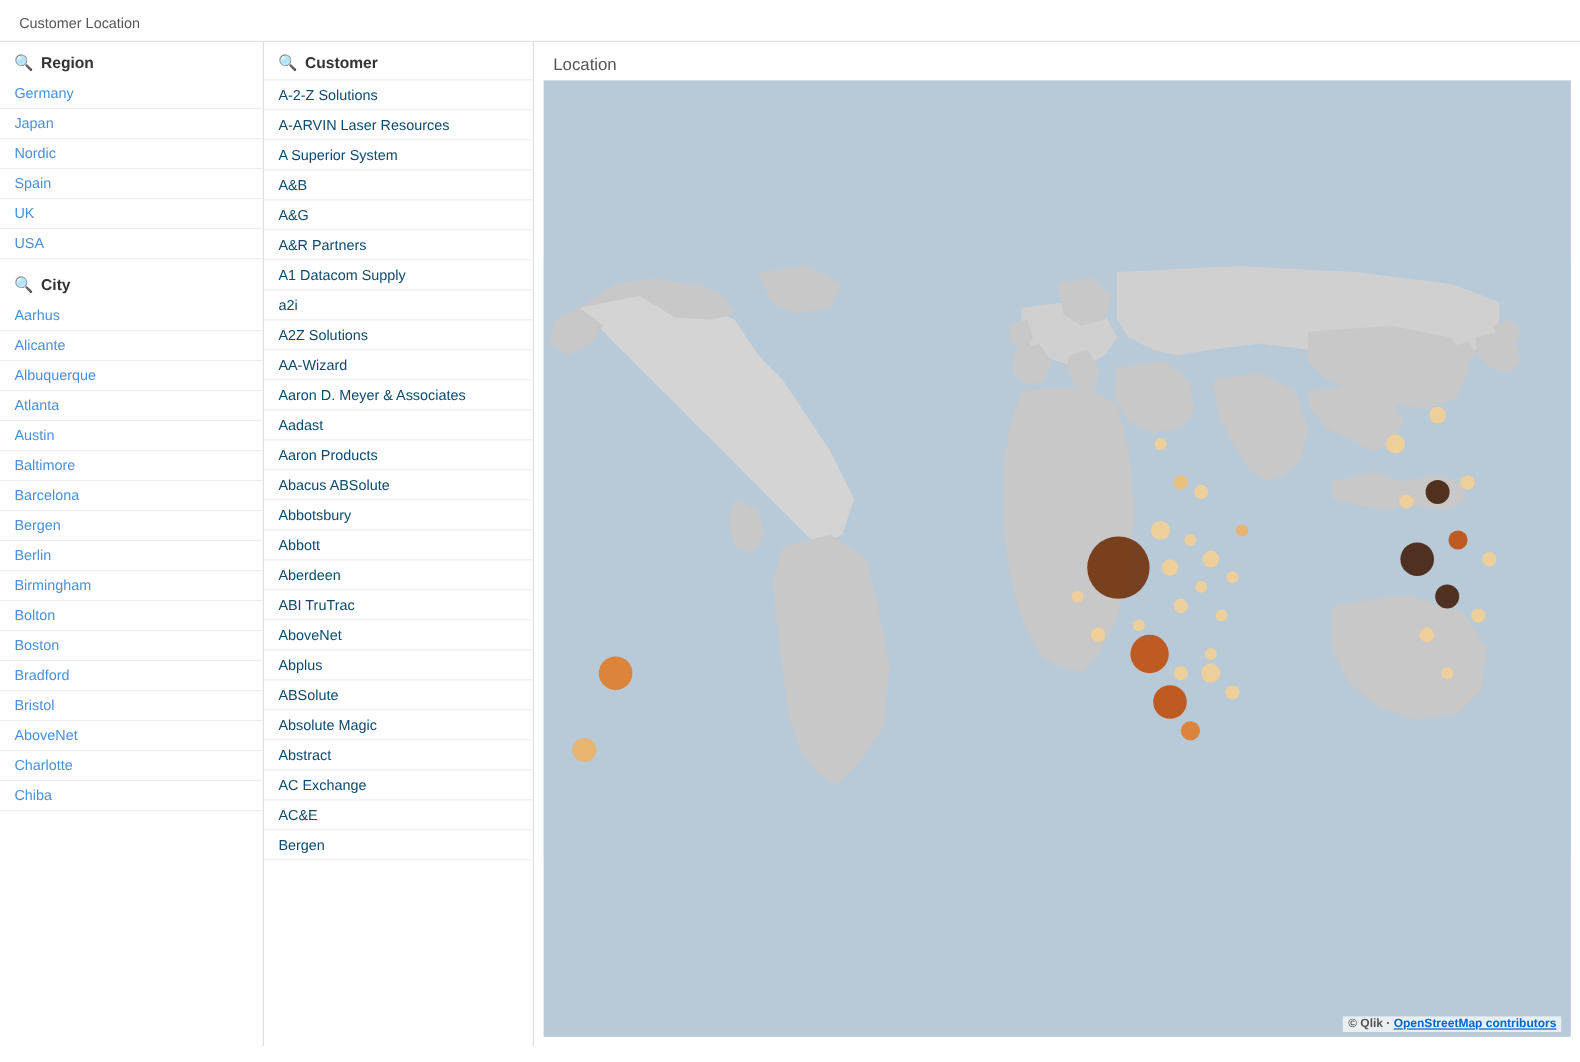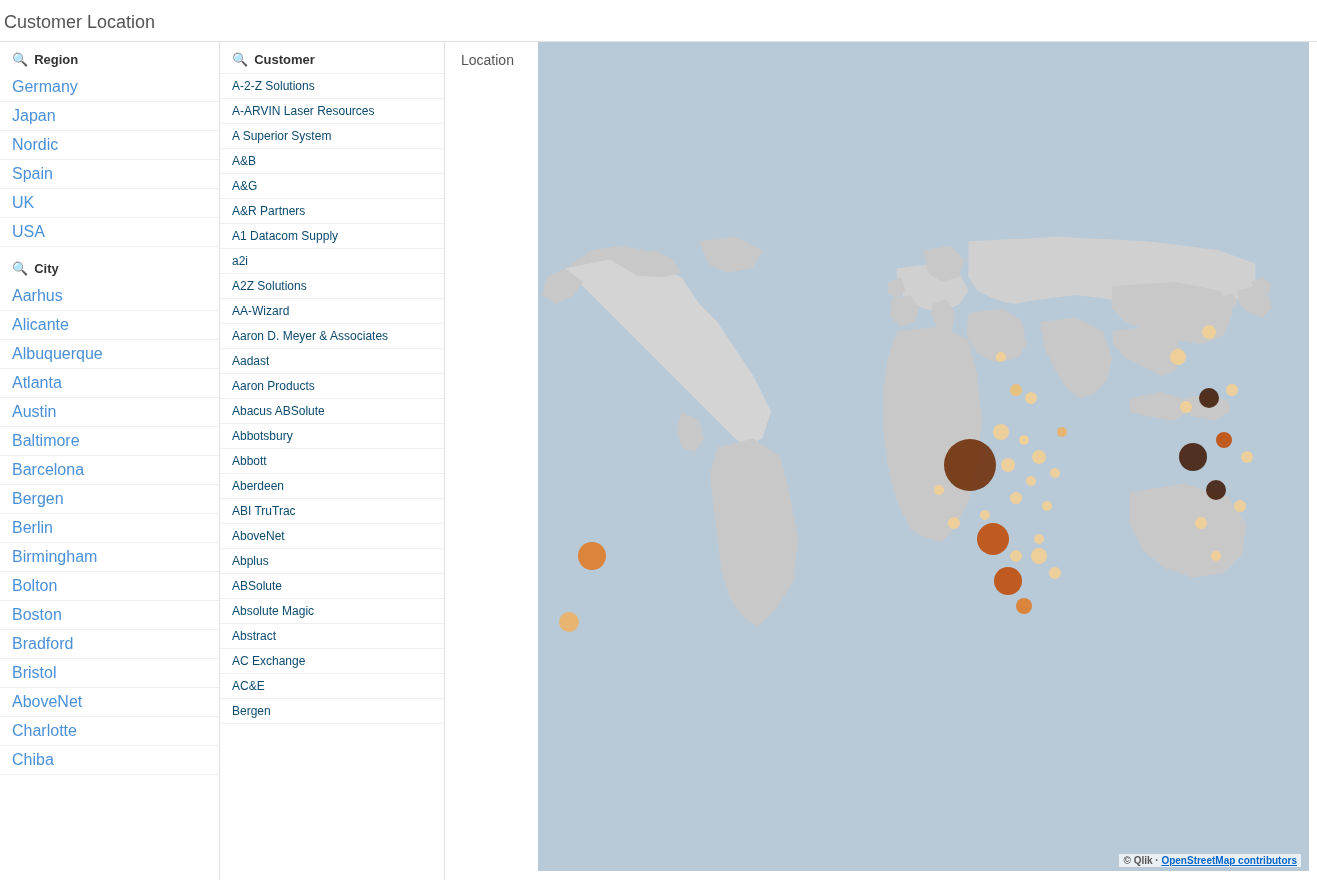--- a/index.html
+++ b/index.html
@@ -1,20 +1,20 @@
 <!DOCTYPE html>
 <html><head>
   <meta charset="utf-8">
   <style>
     * { box-sizing: border-box; margin: 0; padding: 0; }
     body { font-family: Arial, sans-serif; background: #fff; color: #333; font-size: 13px; }
 
     .page-title {
-      padding: 12px 4px 8px;
-      font-size: 18px;
+      padding: 12px 16px 8px;
+      font-size: 12px;
       font-weight: 300;
       color: #555;
       border-bottom: 1px solid #e0e0e0;
     }
 
     .main-layout {
       display: flex;
       height: calc(885px - 48px);
     }
 
@@ -39,21 +39,21 @@
     .section-header .search-icon {
       color: #888;
       font-size: 13px;
     }
 
     .list-item {
       padding: 5px 12px;
       border-bottom: 1px solid #eee;
       cursor: pointer;
       color: #4a90d9;
-      font-size: 16px;
+      font-size: 12px;
     }
 
     .city-section { margin-top: 4px; }
 
     
     .middle-panel {
       width: 225px;
       border-right: 1px solid #e0e0e0;
       overflow-y: auto;
       flex-shrink: 0;
@@ -68,20 +68,21 @@
       border-bottom: 1px solid #eee;
       cursor: pointer;
       color: #0c4a6e;
       font-size: 12px;
     }
 
     
     .right-panel {
       flex: 1;
       display: flex;
+      flex-direction: column;
       overflow: hidden;
     }
 
     .map-header {
       padding: 10px 16px 6px;
       font-size: 14px;
       font-weight: 500;
       color: #555;
     }
 

